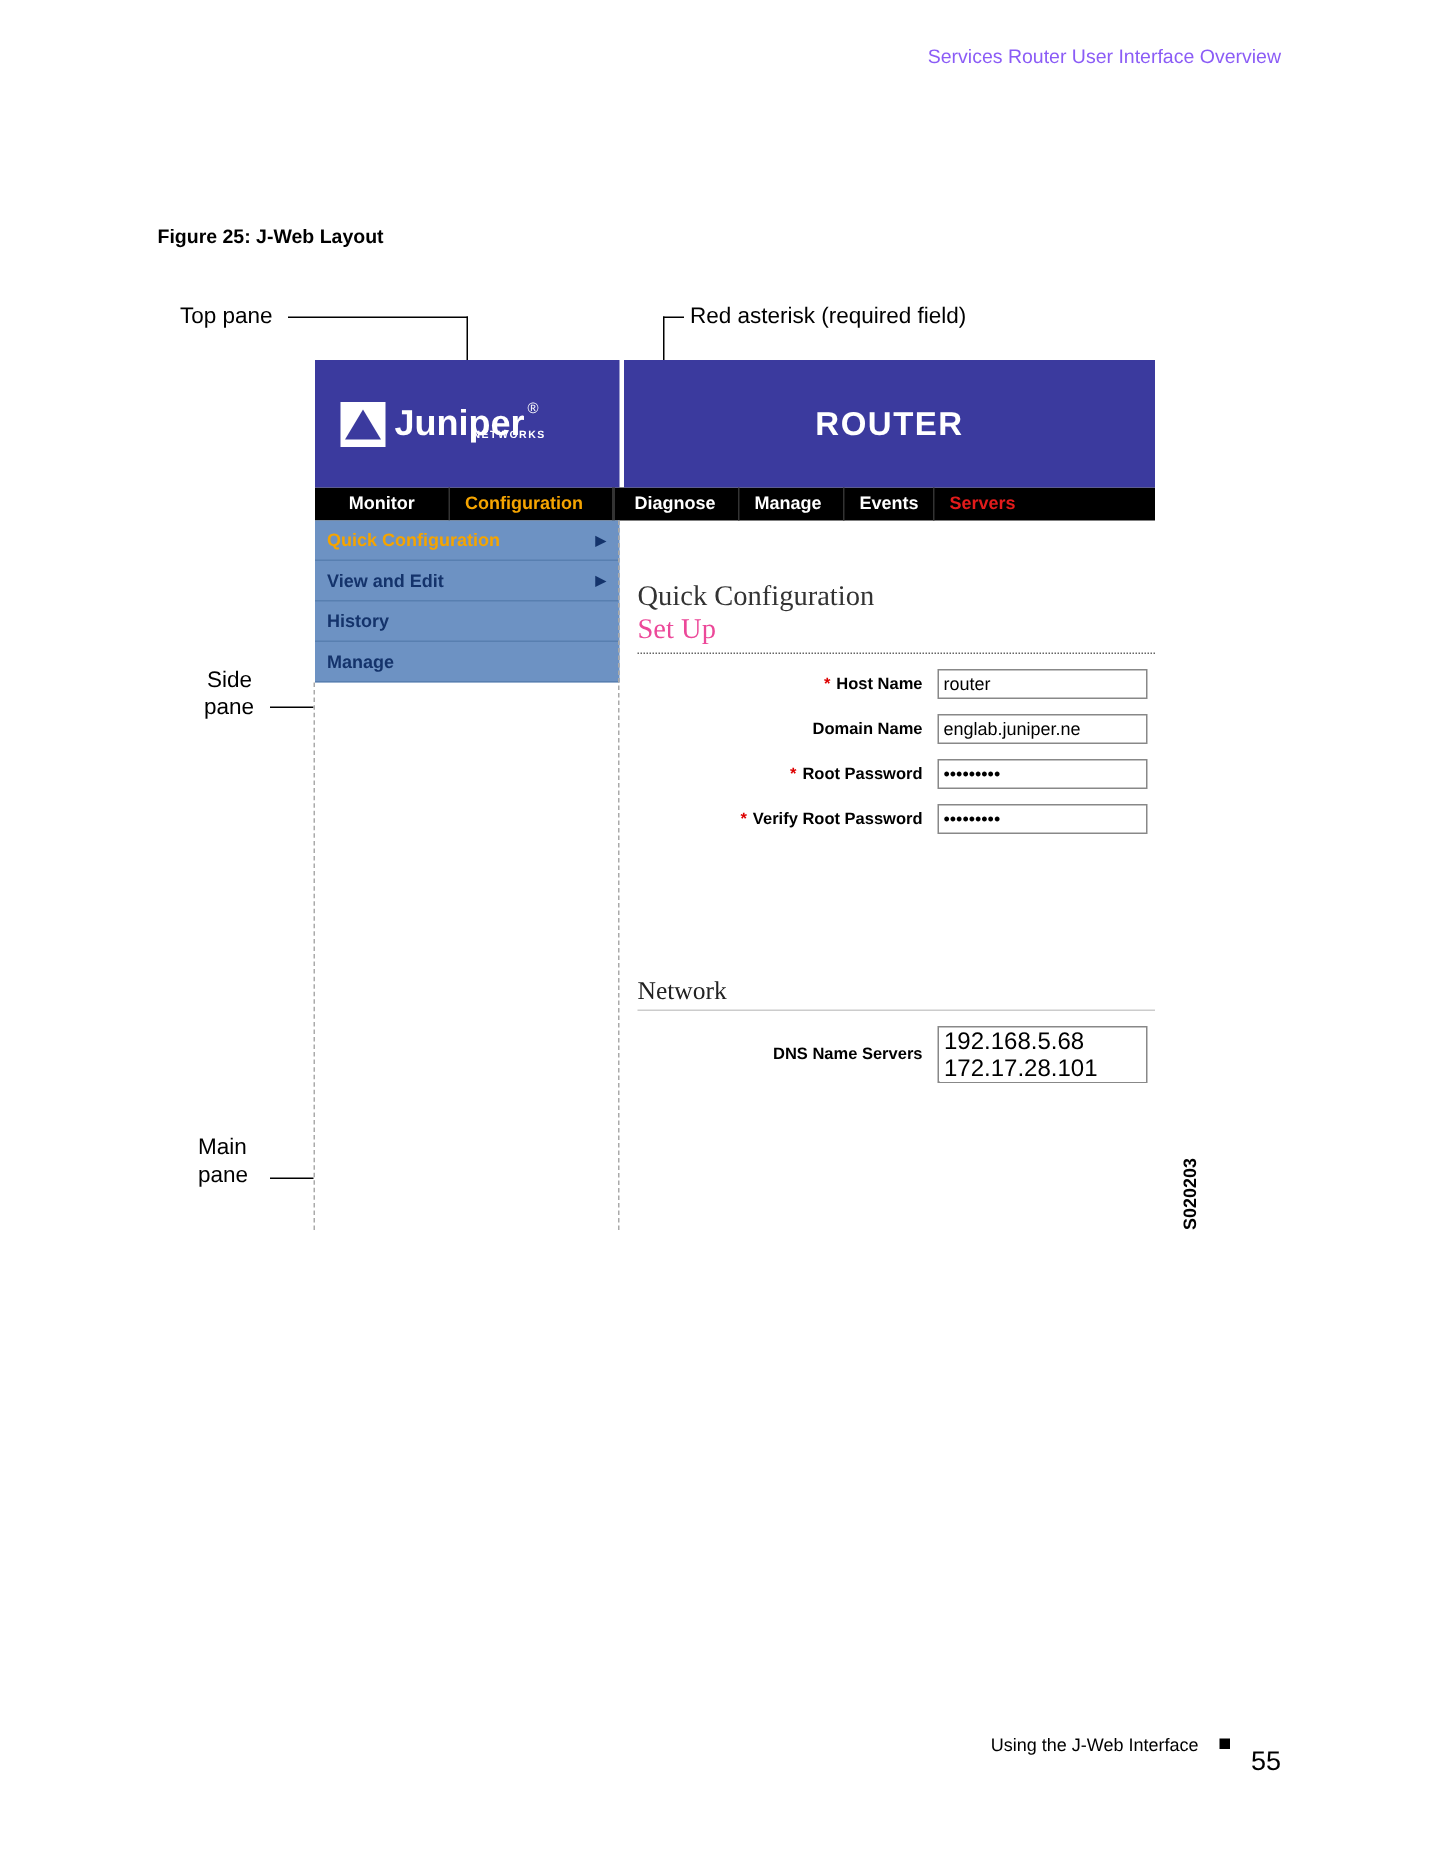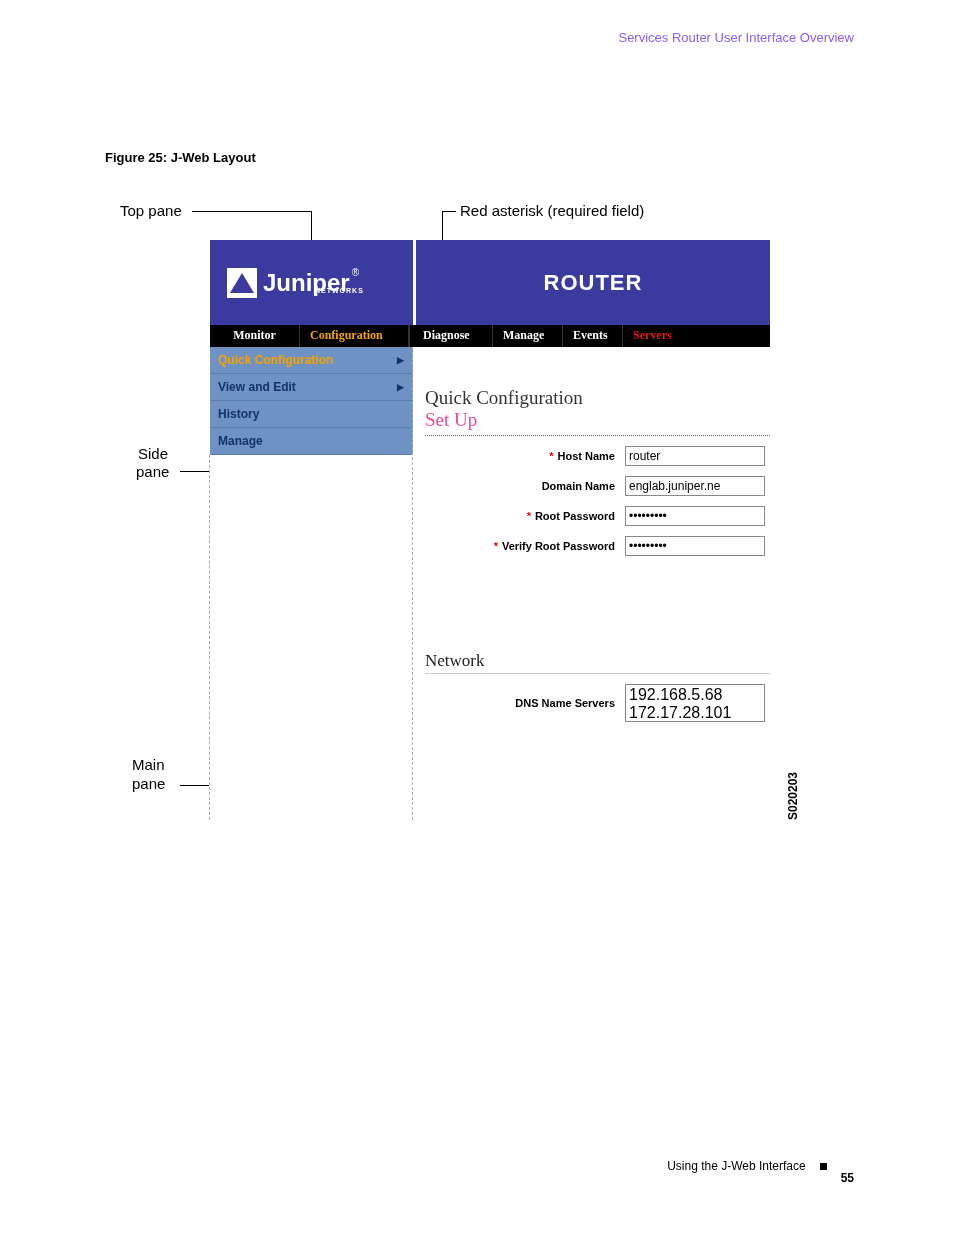--- a/index.html
+++ b/index.html
@@ -147,21 +147,20 @@
     font-size: 22px;
     letter-spacing: 1px;
     margin-left: 3px;
   }
 
   
   .tab-bar {
     display: flex;
     height: 22px;
     background: #000;
-    font-family: Liberation Serif, serif;
   }
   .tab {
     color: #fff;
     font-size: 12px;
     font-weight: bold;
     padding: 3px 10px 0 10px;
     border-right: 1px solid #333;
     cursor: pointer;
   }
   .tab.monitor { width: 90px; text-align:center; }
@@ -302,21 +301,21 @@
     bottom: 50px;
     right: 100px;
     font-size: 12px;
     display:flex;
     align-items:center;
     gap: 14px;
   }
   .footer-square {
     width:7px;height:7px;background:#000;display:inline-block;
   }
-  .footer-page { font-weight:bold; font-size:12px;margin-top:24px; }
+  .footer-page { font-weight:normal; font-size:18px;margin-top:24px; }
 </style>
 </head>
 <body>
 
 <div class="header-text">Services Router User Interface Overview</div>
 <div class="figure-caption">Figure 25:  J-Web Layout</div>
 
 <div class="label-top-pane">Top pane</div>
 <div class="line-top-pane"></div>
 

